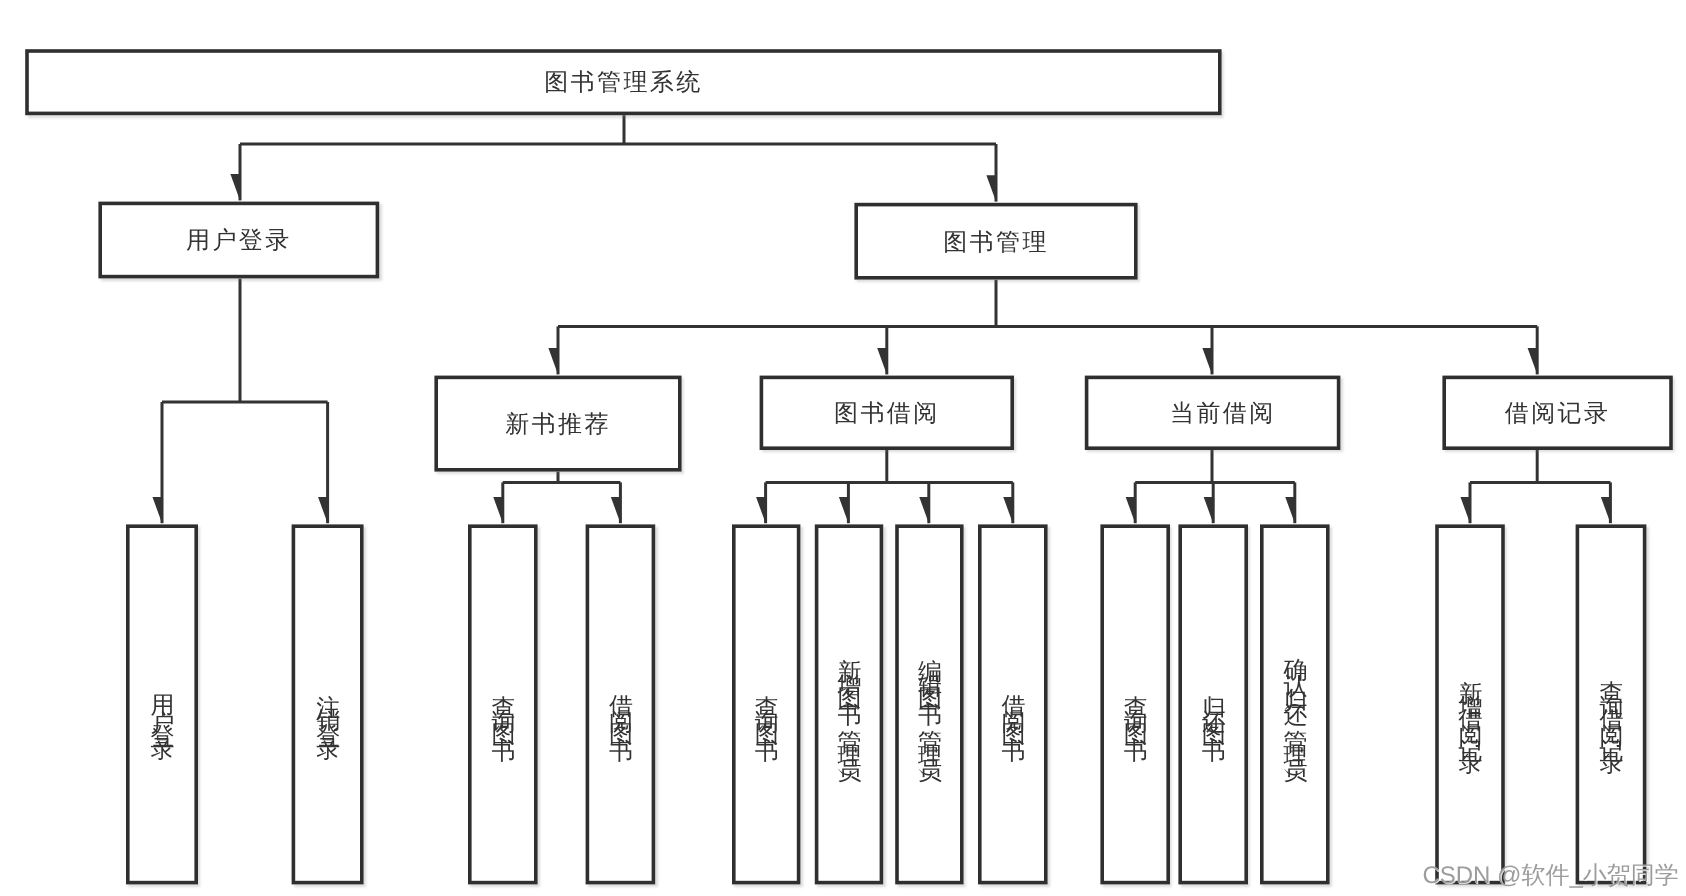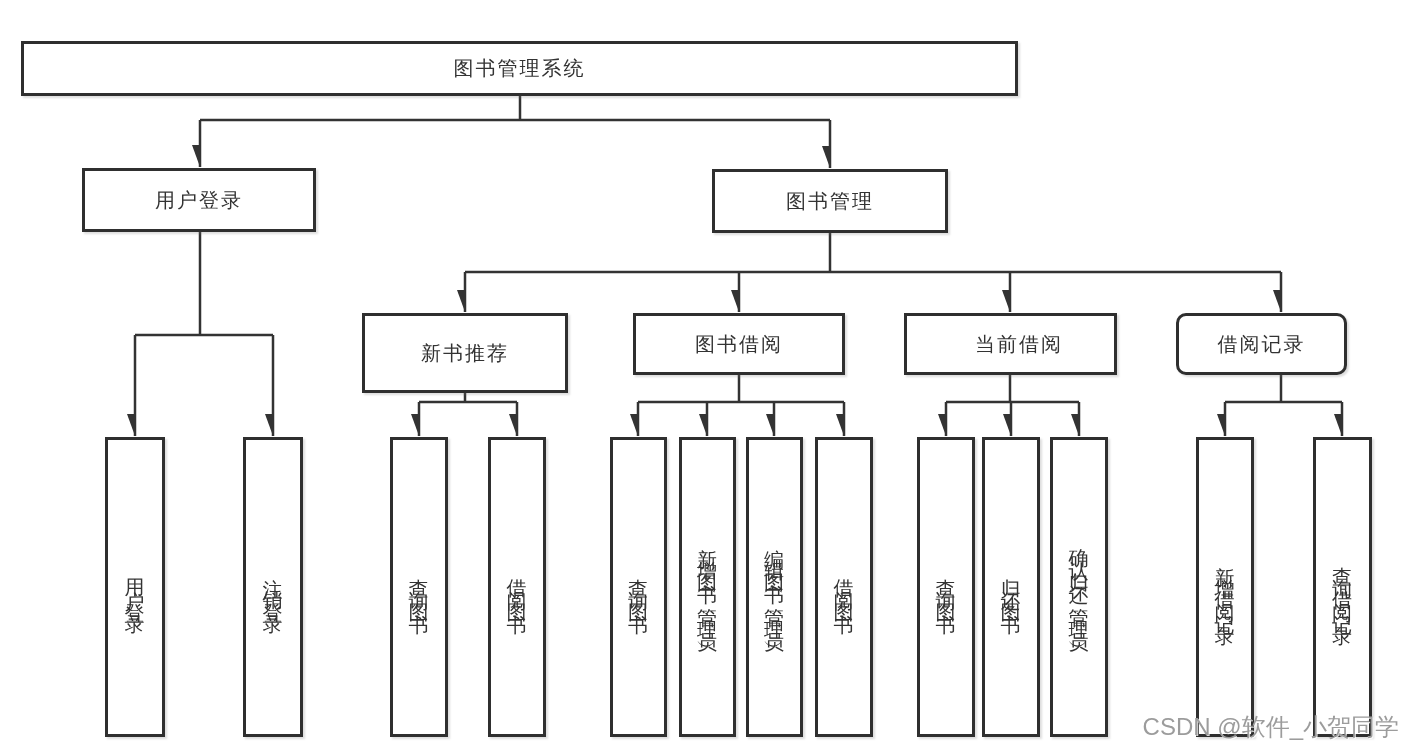--- a/index.html
+++ b/index.html
@@ -38,21 +38,21 @@
     text-orientation: mixed;
     font-size: 20px;
     line-height: 1;
     letter-spacing: 12px;
     color: #333333;
   }
   .watermark {
     position: absolute;
     right: 6px;
     bottom: 4px;
-    font-size: 24px;
+    font-size: 20px;
     color: #9c9c9c;
     text-shadow: 1px 1px 0 rgba(255,255,255,0.8);
     white-space: nowrap;
   }
 </style>
 </head>
 <body>
 
 <div id="stage">
 
@@ -119,21 +119,21 @@
 
   <div class="node" style="left:362px; top:313px; width:206px; height:80px;">
     <span class="hlabel">新书推荐</span>
   </div>
   <div class="node" style="left:633px; top:313px; width:212px; height:62px;text-align:center;">
     <span class="hlabel">图书借阅</span>
   </div>
   <div class="node" style="left:904px; top:313px; width:213px; height:62px;padding-left:17px;">
     <span class="hlabel">当前借阅</span>
   </div>
-  <div class="node" style="left:1176px; top:313px; width:171px; height:62px;border-radius:10px;">
+  <div class="node" style="left:1202px; top:313px; width:192px; height:62px;">
     <span class="hlabel">借阅记录</span>
   </div>
 
   <div class="node" style="left:105px; top:437px; width:60px; height:300px;">
     <span class="vlabel">用户登录</span>
   </div>
   <div class="node" style="left:243px; top:437px; width:60px; height:300px;">
     <span class="vlabel">注销登录</span>
   </div>
 

